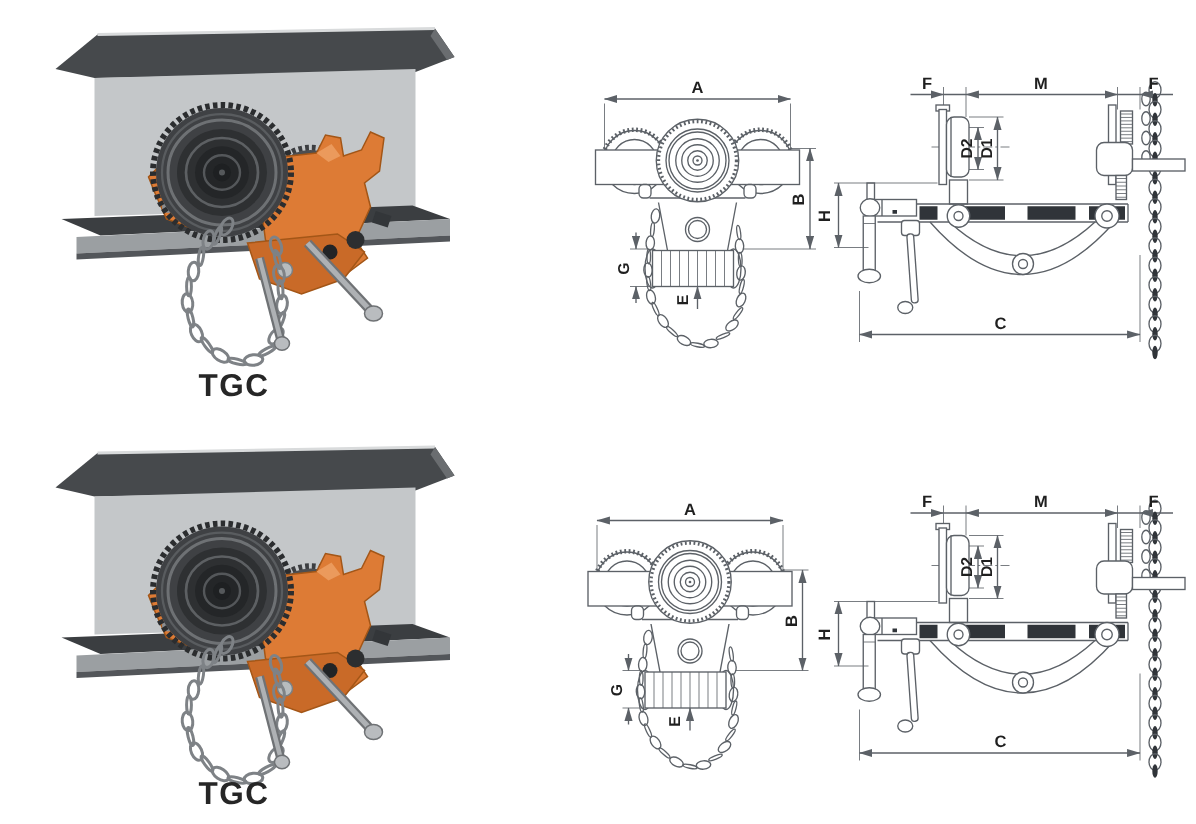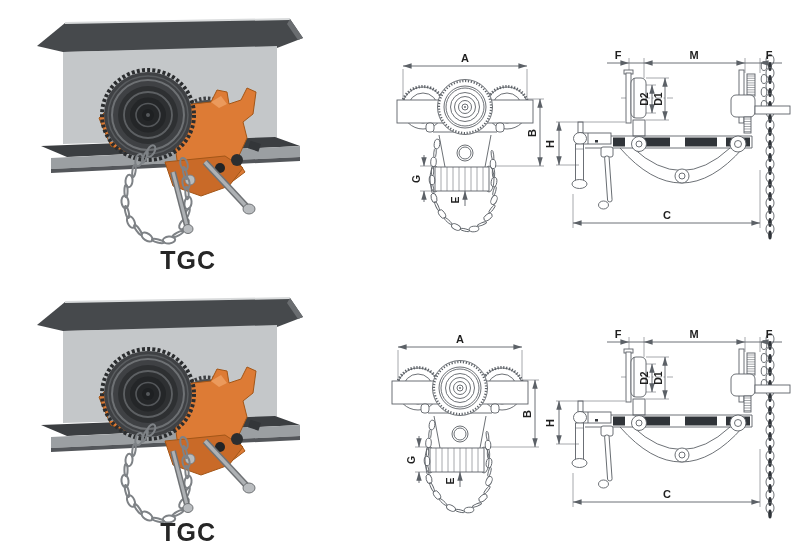--- a/index.html
+++ b/index.html
@@ -1,20 +1,20 @@
 <!DOCTYPE html>
 <html><head>
 <meta charset="utf-8">
 <style>
   html,body{margin:0;padding:0;background:#ffffff;}
   .canvas{position:relative;width:797px;height:549px;background:#ffffff;overflow:hidden;
           font-family:"Liberation Sans",sans-serif;}
   .abs{position:absolute;}
-  .model-label{position:absolute;width:120px;text-align:right;
-               font-weight:700;font-size:25px;letter-spacing:1px;color:#262626;}
+  .model-label{position:absolute;width:120px;text-align:center;
+               font-weight:700;font-size:21px;letter-spacing:1px;color:#262626;}
   svg text{font-family:"Liberation Sans",sans-serif;font-weight:700;font-size:11px;
            fill:#1f1f1f;stroke:none;text-anchor:middle;}
   svg text.sm{font-size:10.5px;}
   .ln{stroke:#5c6167;fill:none;stroke-width:0.9;stroke-linecap:butt;}
   .thin{stroke-width:0.55;}
   .teeth{stroke-width:3;stroke-dasharray:1.2 1.7;}
   .teeth2{stroke-width:2.2;stroke-dasharray:1.2 1.7;}
   .dash{stroke-width:0.55;stroke-dasharray:6 2 1.5 2;}
   .blk{fill:#303439;stroke:none;}
   .wfill{fill:#ffffff;}

